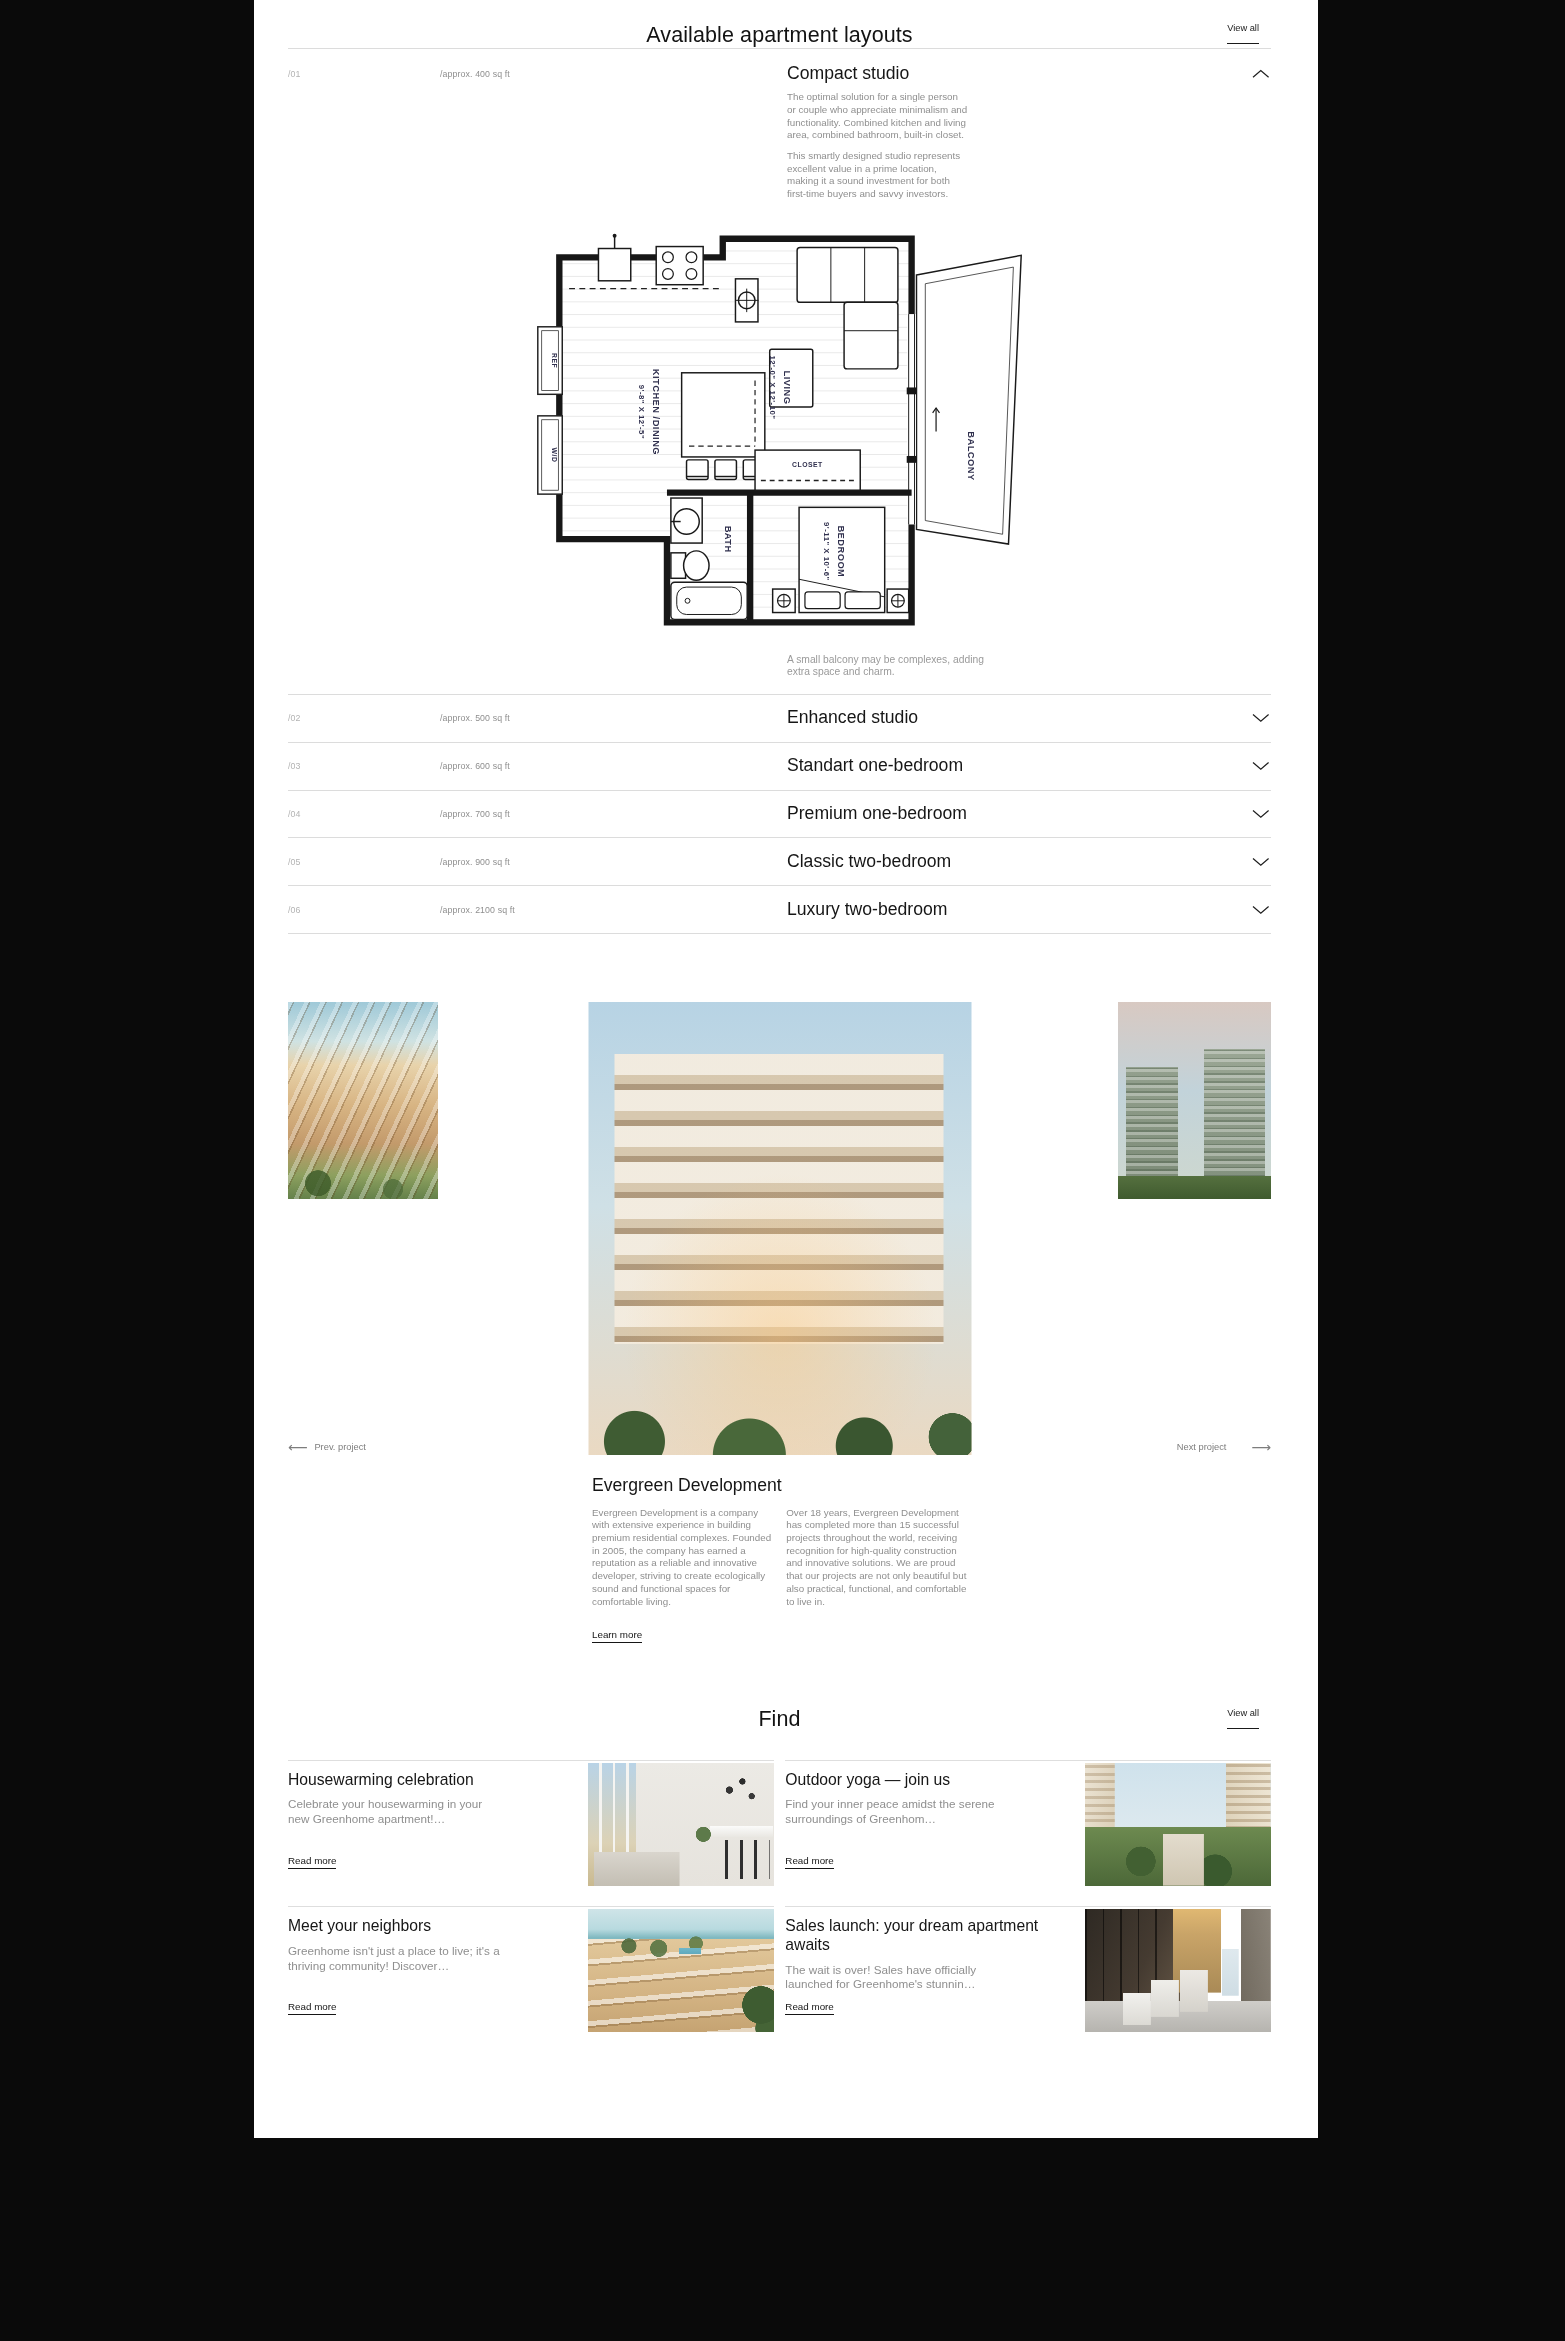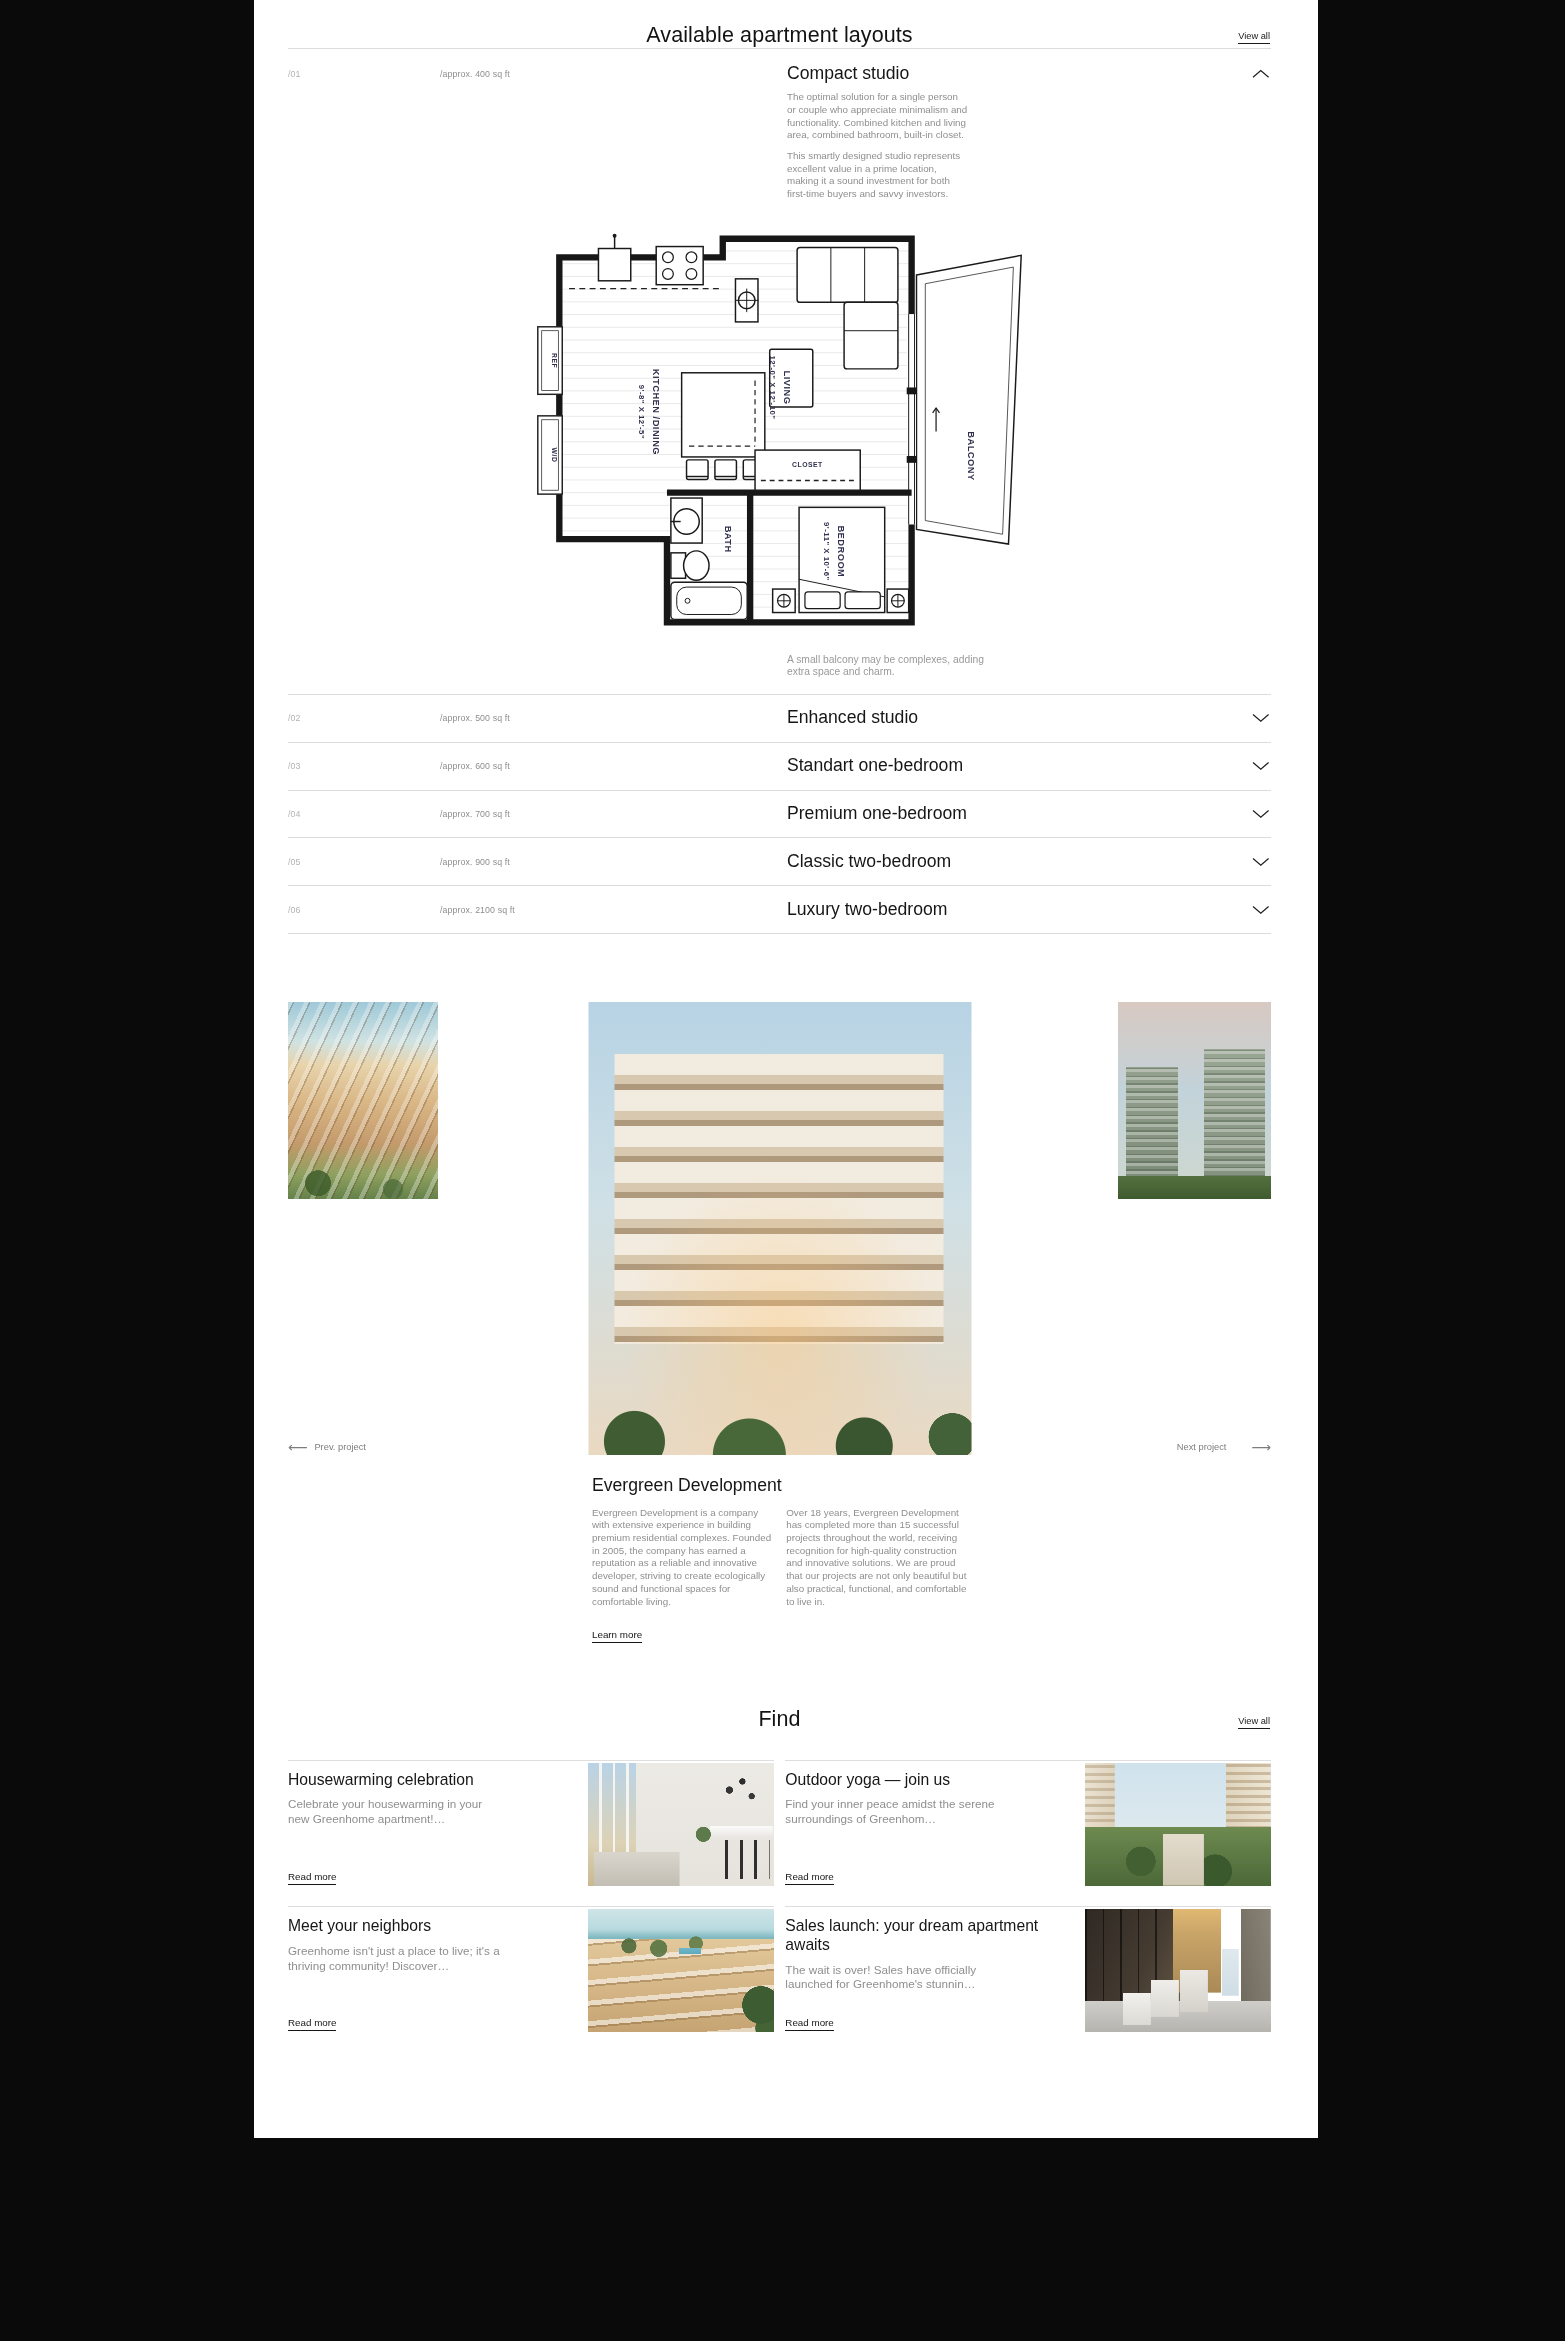--- a/index.html
+++ b/index.html
@@ -1,20 +1,20 @@
 <!DOCTYPE html>
 <html style="font-size:7.8px"><head>
 <meta charset="utf-8">
 <style>
   html,body{margin:0;padding:0;background:#0a0a0a;}
   body{width:1566px;height:2342px;position:relative;font-family:"Liberation Sans","DejaVu Sans",sans-serif;-webkit-font-smoothing:antialiased;}
   .panel{position:absolute;left:254px;top:0;width:1064px;height:2138px;background:#ffffff;box-sizing:border-box;padding:22.5px 47px 19.6px 34px;}
   .section-head{position:relative;text-align:center;margin:0;}
   h2{font-size:21.5px;font-weight:400;color:#131313;margin:0;line-height:1.2;letter-spacing:0.1px;}
-  .view-all{position:absolute;right:1px;bottom:3.9px;font-size:9.3px;color:#1a1a1a;border-bottom:1px solid #1a1a1a;padding-bottom:2px;cursor:pointer;}
+  .view-all{position:absolute;right:12px;bottom:3.9px;font-size:9.3px;color:#1a1a1a;border-bottom:1px solid #1a1a1a;padding-bottom:10px;cursor:pointer;}
   
   .accordion{}
   .acc-row{border-top:0.5px solid #dcdcdc;}
   .acc-row:last-child{border-bottom:0.5px solid #dcdcdc;}
   .acc-grid{display:grid;grid-template-columns:152px 347px 1fr 24.5px;align-items:center;}
   .acc-head{padding:12.7px 0;cursor:pointer;}
   .acc-row.expanded .acc-head{padding:13.7px 0 6.8px 0;}
   .acc-num{font-size:8.8px;color:#b3b3b3;letter-spacing:0.1px;}
   .acc-size{font-size:8.8px;color:#8f8f8f;letter-spacing:0.1px;}
   .acc-title{font-size:17.6px;font-weight:400;color:#161616;line-height:21.5px;}
@@ -42,21 +42,21 @@
   .company-cols{display:flex;gap:12.2px;margin-top:10.8px;}
   .company-cols .col{width:182px;font-size:9.8px;line-height:12.7px;color:#8f8f8f;}
   .learn-more{display:inline-block;margin-top:20.5px;font-size:9.8px;color:#161616;border-bottom:1px solid #161616;padding-bottom:2.4px;cursor:pointer;}
   
   .news{margin-top:64px;}
   .news-grid{display:grid;grid-template-columns:1fr 1fr;column-gap:11.7px;row-gap:21.5px;margin-top:27px;}
   .news-card{position:relative;border-top:0.5px solid #dedede;height:125px;box-sizing:border-box;padding-top:9.8px;padding-right:198px;}
   .news-card h4{font-size:15.7px;font-weight:400;color:#161616;margin:0;line-height:1.2;max-width:323px;}
   .news-card .excerpt{margin-top:7.8px;font-size:11.7px;line-height:14.7px;color:#8f8f8f;max-width:215px;}
   .news-img{position:absolute;right:0;top:2px;width:186px;height:123px;}
-  .read-more{position:absolute;left:0;bottom:0;font-size:9.8px;color:#161616;border-bottom:1px solid #161616;padding-bottom:2px;cursor:pointer;}
+  .read-more{position:absolute;left:0;bottom:16px;font-size:9.8px;color:#161616;border-bottom:1px solid #161616;padding-bottom:2px;cursor:pointer;}
   
   .img-builder-prev{background:
     radial-gradient(circle at 20% 92%, rgba(60,90,40,.8) 0 12.7px, rgba(0,0,0,0) 13.2px),
     radial-gradient(circle at 70% 95%, rgba(75,105,55,.7) 0 9.8px, rgba(0,0,0,0) 10.3px),
     repeating-linear-gradient(115deg, rgba(255,255,255,.30) 0 4.4px, rgba(96,64,30,.28) 4.4px 5.9px, rgba(0,0,0,0) 5.9px 14.7px),
     linear-gradient(180deg,#9fc9d8 0%,#cfe2e2 20%,#e8d3ab 32%,#d8b584 52%,#c39a6b 72%,#8da05f 88%,#64814a 100%);}
   .img-builder-main{background:
     radial-gradient(circle at 12% 97%, #3f5c33 0 30px, rgba(0,0,0,0) 31px),
     radial-gradient(circle at 42% 100%, #49683a 0 36px, rgba(0,0,0,0) 37px),
     radial-gradient(circle at 72% 98%, #3a5630 0 28px, rgba(0,0,0,0) 29px),

